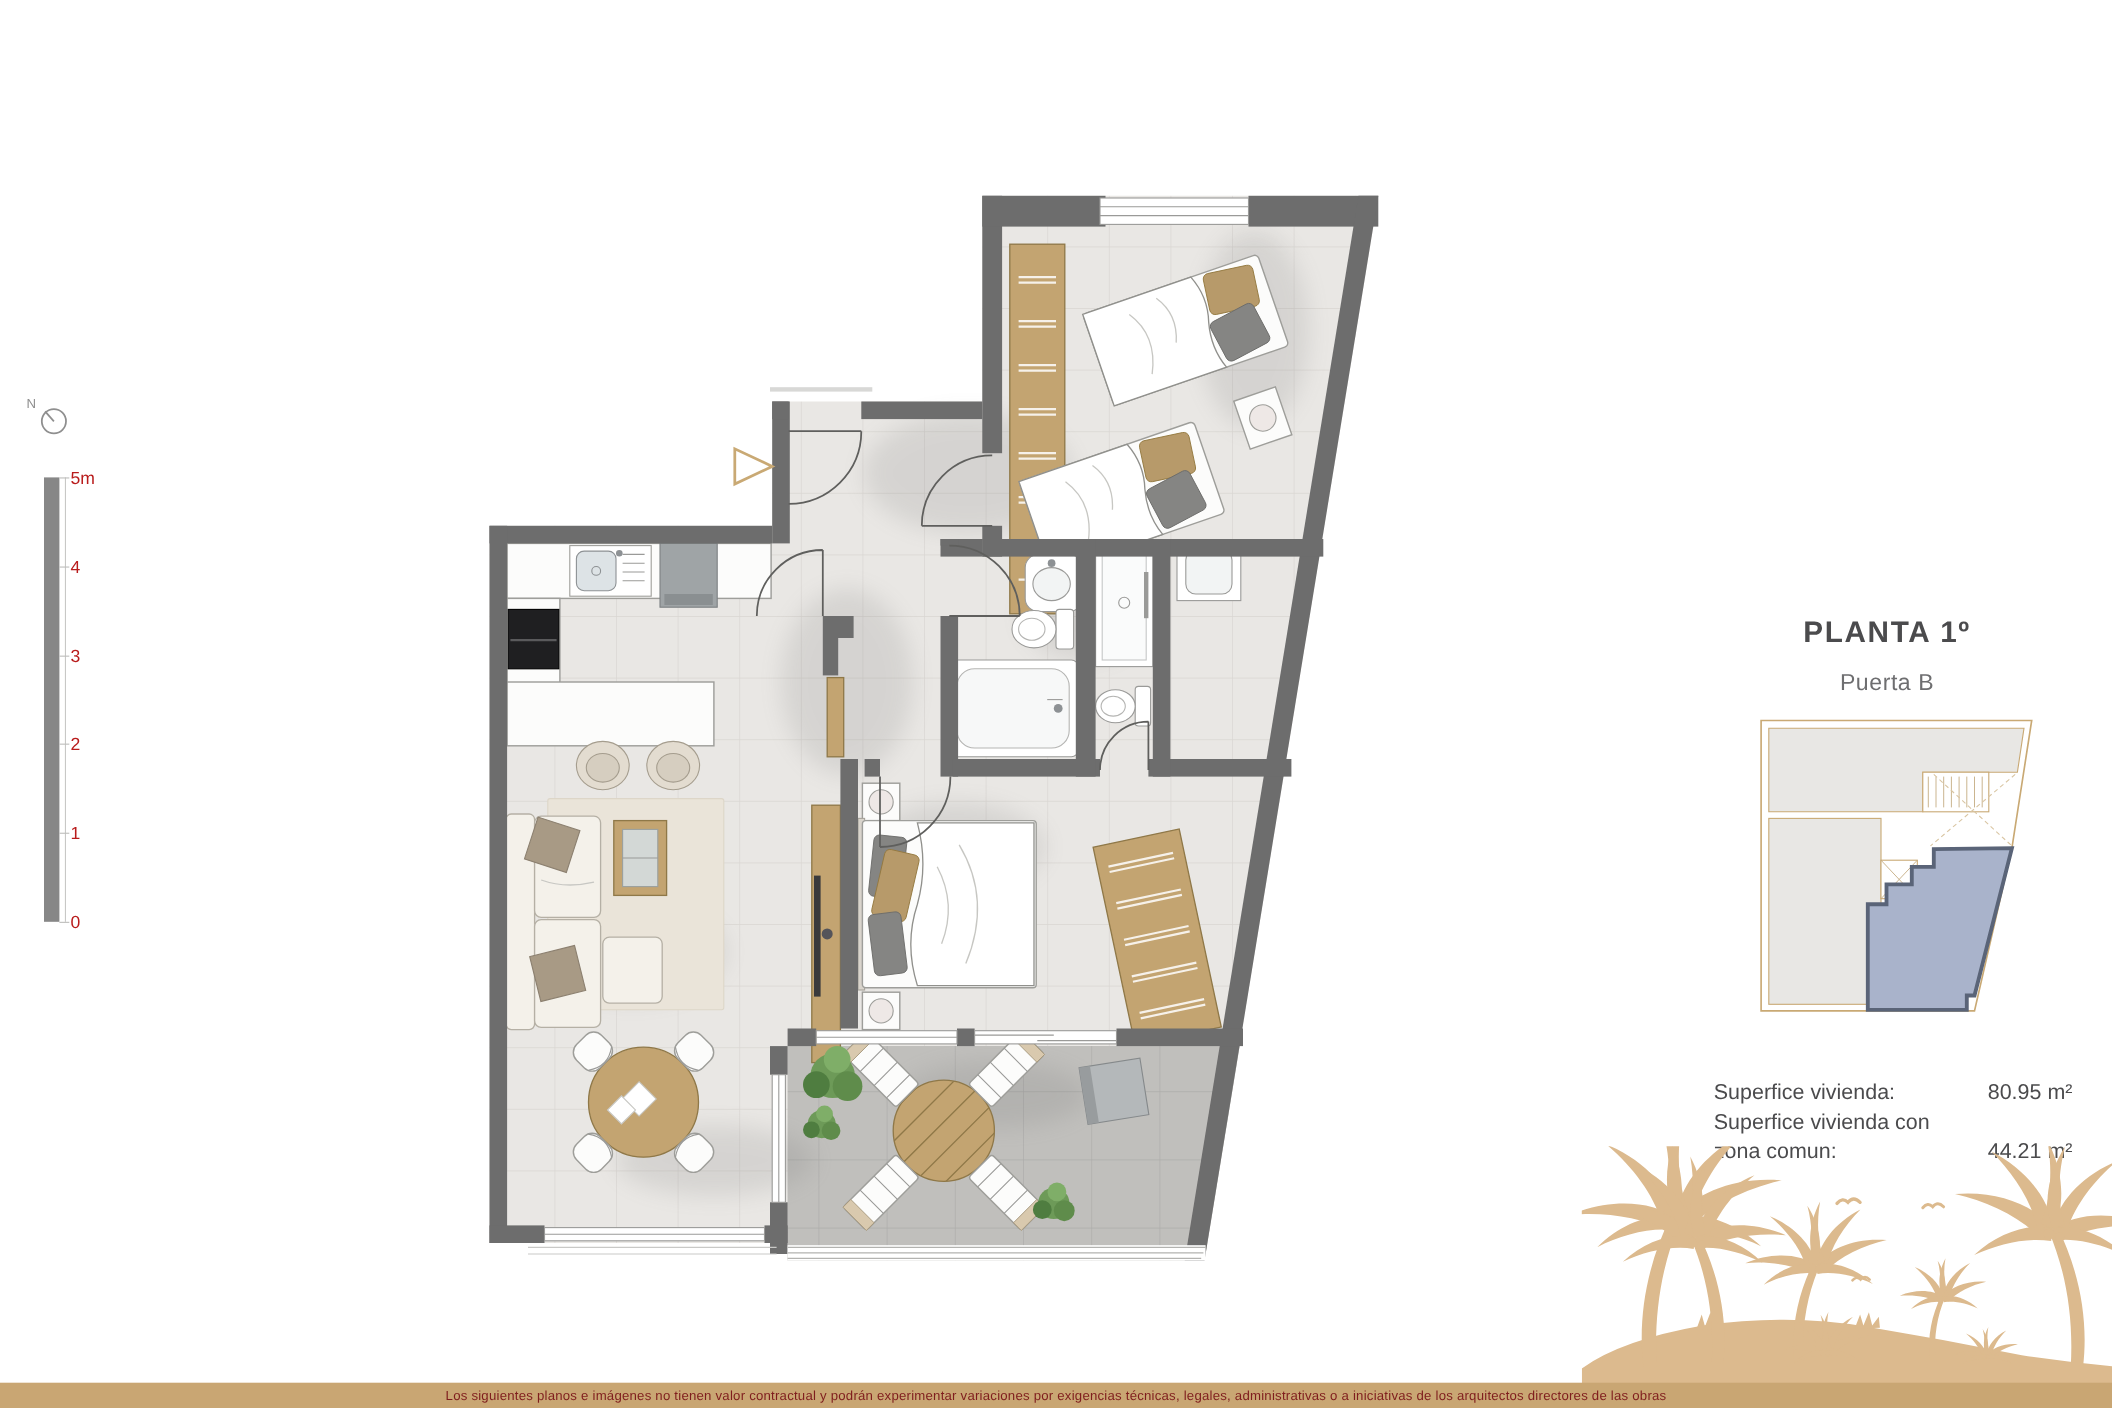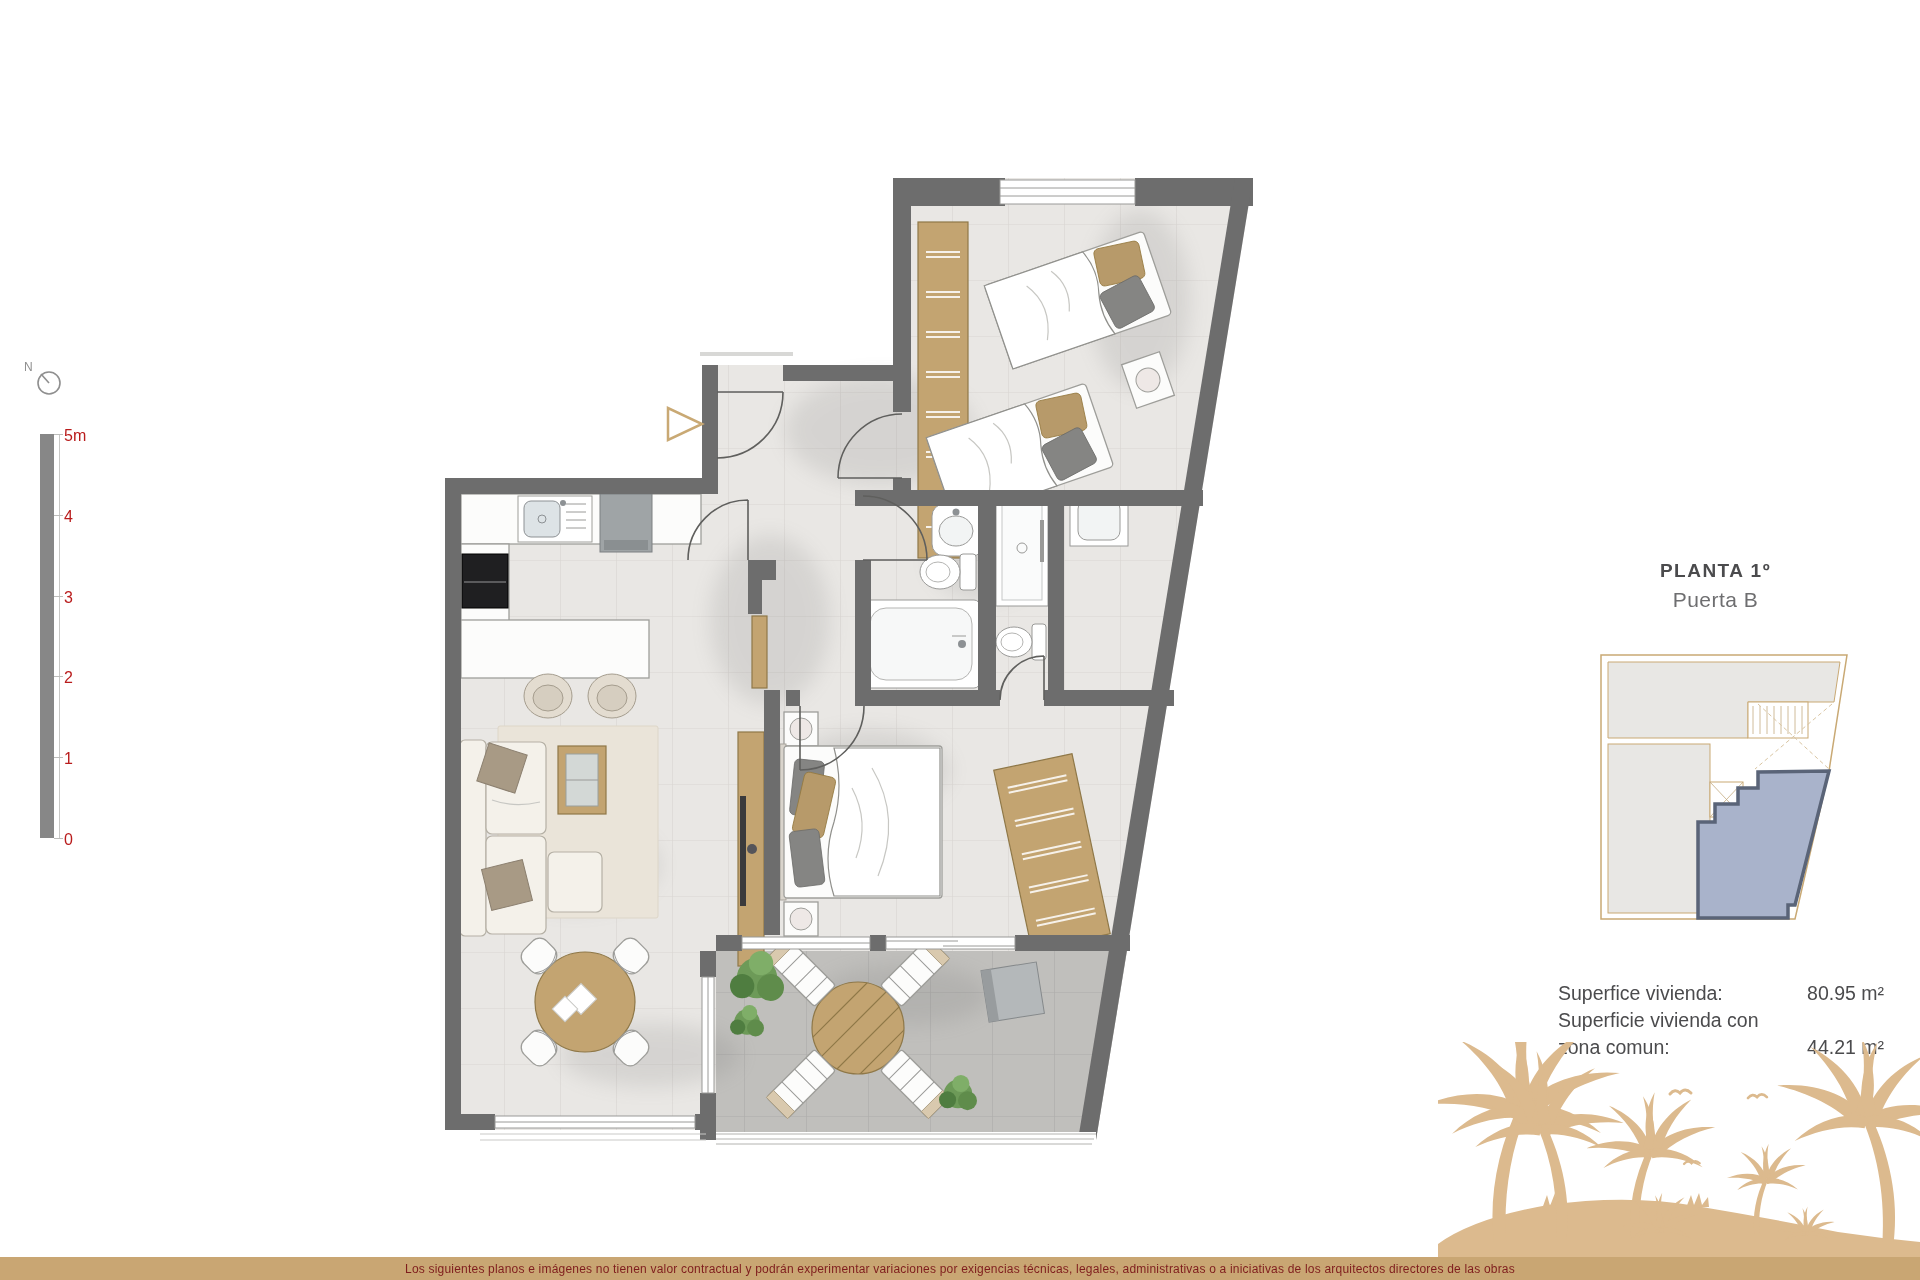--- a/index.html
+++ b/index.html
@@ -24,22 +24,22 @@
   .woodline{stroke:#fff;stroke-width:2;fill:none;opacity:.85;}
   .door{fill:none;stroke:#5f5f5d;stroke-width:1.6;}
   .window{fill:#fff;stroke:#9a9a98;stroke-width:1;}
   .winline{stroke:#9a9a98;stroke-width:1;fill:none;}
   .fold{stroke:#c7c7c3;stroke-width:1.2;fill:none;}
   .ptan{fill:#b79a6a;stroke:#94793f;stroke-width:.8;}
   .pgray{fill:#858583;stroke:#6c6c6a;stroke-width:.8;}
   .steel{fill:#dde3e6;stroke:#8d9194;stroke-width:1;}
   
   #info{position:absolute;left:1558px;top:560px;width:315px;text-align:center;}
-  #info .title{font-size:19px;font-weight:bold;letter-spacing:1.5px;color:var(--text-dark);}
-  #info .subtitle{font-size:21px;color:var(--text-mid);margin-top:6px;letter-spacing:.5px;}
+  #info .title{font-size:27px;font-weight:bold;letter-spacing:1.5px;color:var(--text-dark);}
+  #info .subtitle{font-size:21px;color:var(--text-mid);margin-top:18px;letter-spacing:.5px;}
   #miniplan{position:absolute;left:1598px;top:652px;width:253px;height:272px;}
   .mp-out{fill:#fff;stroke:var(--accent);stroke-width:1.5;}
   .mp-unit{fill:#e8e7e4;stroke:var(--accent);stroke-width:1;}
   .mp-core{fill:#fff;stroke:var(--accent);stroke-width:1;}
   .mp-hatch{stroke:#c4ab80;stroke-width:.8;fill:none;}
   .mp-x{stroke:#d9c5a2;stroke-width:1;fill:none;stroke-dasharray:4 3;}
   .mp-hl{fill:var(--unit-fill);stroke:var(--unit-stroke);stroke-width:3.5;}
   #areas{position:absolute;left:1558px;top:980px;width:326px;font-size:19.5px;color:var(--text-dark);}
   #areas .row{display:flex;justify-content:space-between;line-height:27px;}
   
@@ -376,21 +376,21 @@
     <path d="M160 52 L231 117 M234 52 L157 117" class="mp-x"></path>
     <polygon points="100,170 117,170 117,152 140,152 140,136 160,136 160,120 231,119 197,253 190,253 190,266 100,266" class="mp-hl"></polygon>
   </svg>
 
   <div id="areas">
     <div class="row">
       <span>Superfice vivienda:</span>
       <span>80.95 m²</span>
     </div>
     <div class="row">
-      <span>Superficie vivienda con</span>
+      <span>Superfice vivienda con</span>
       <span></span>
     </div>
     <div class="row">
       <span>zona comun:</span>
       <span>44.21 m²</span>
     </div>
   </div>
 
   <svg id="palms" viewBox="0 0 482 220">
     <defs>

